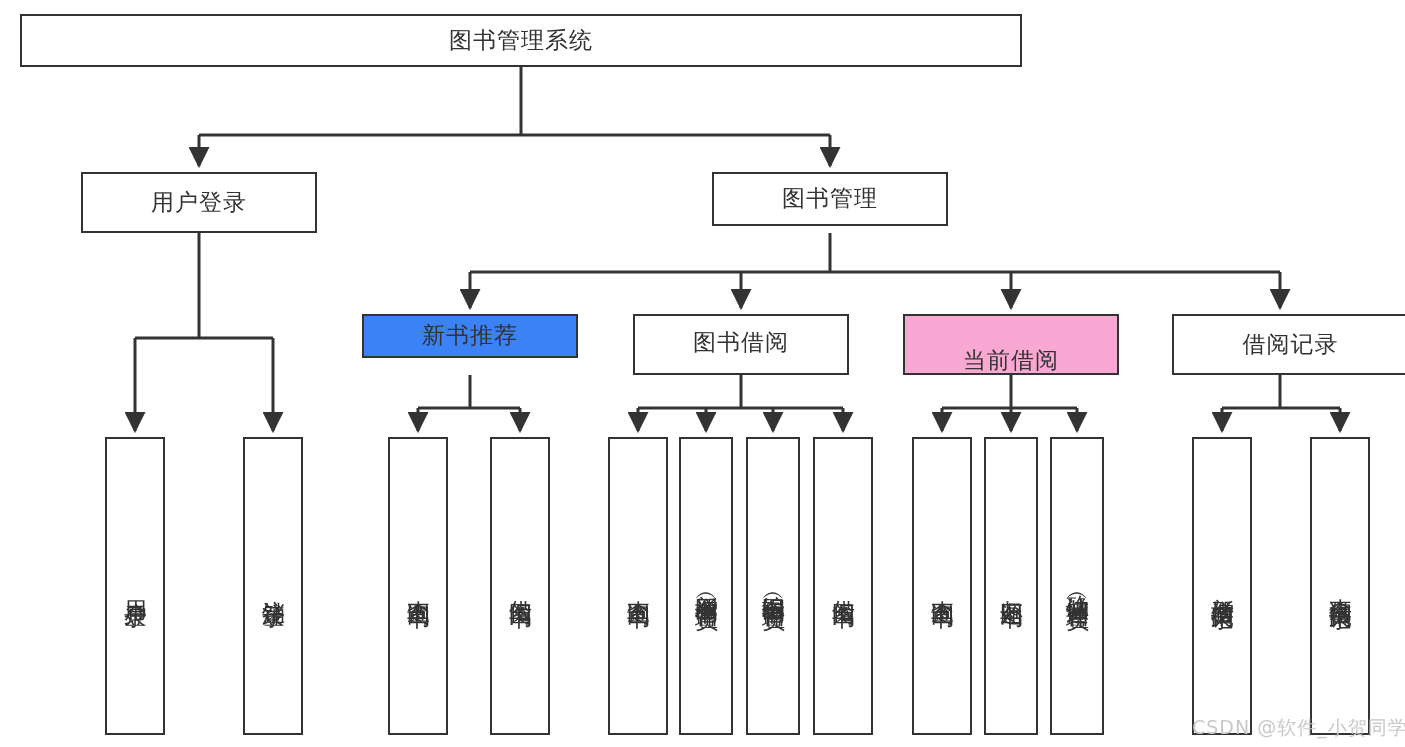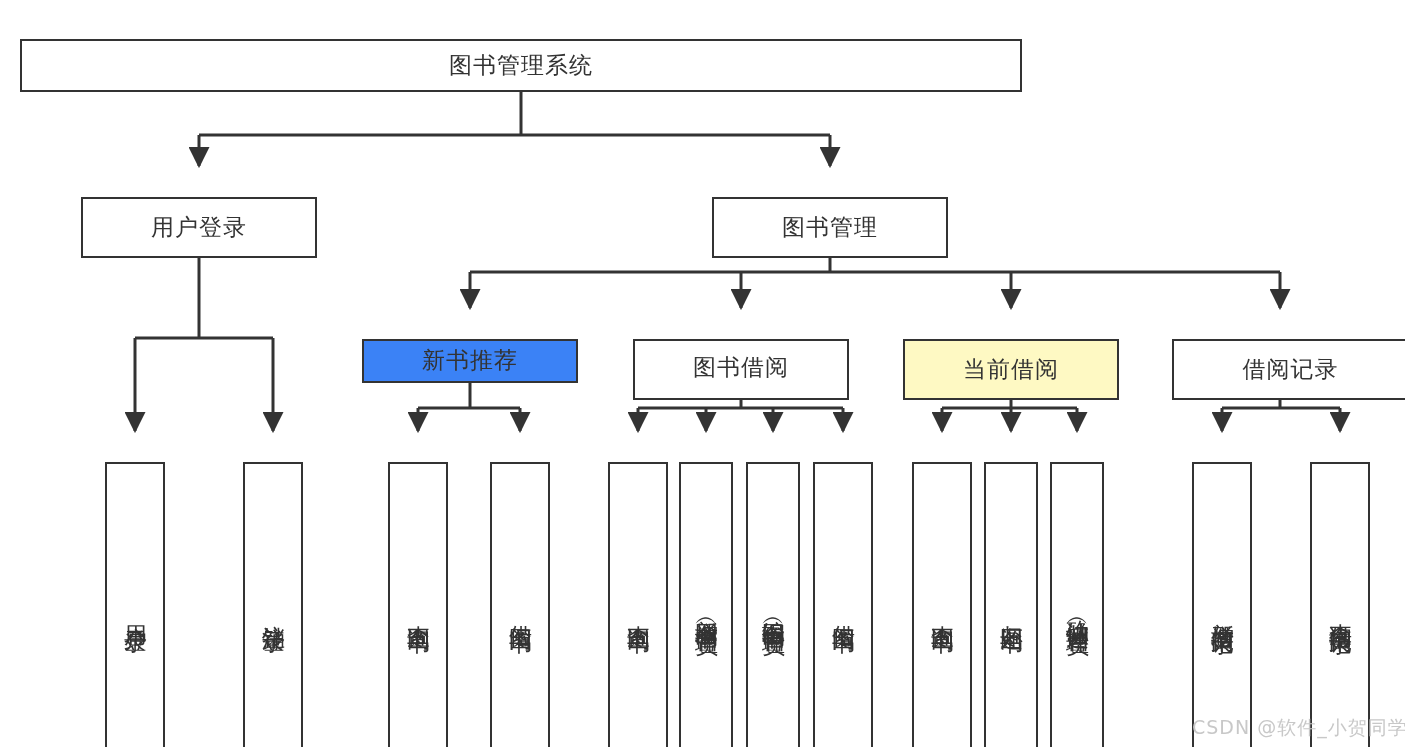--- a/index.html
+++ b/index.html
@@ -28,21 +28,20 @@
   .node {
     position: absolute;
     box-sizing: border-box;
     border: 2.5px solid #333333;
     background: #ffffff;
     display: flex;
     align-items: center;
     justify-content: center;
     color: #333333;
     z-index: 2;
-    margin-top: 25px;
   }
   .node.horiz {
     font-size: 23px;
     letter-spacing: 1px;
     line-height: 1.1;
   }
   .node.vert {
     font-size: 23px;
     letter-spacing: 2px;
     line-height: 1.12;
@@ -117,31 +116,31 @@
     </g>
   </svg>
 
   <div class="node horiz" style="left: 20px; top: 14px; width: 1002px; height: 53px; border-color: rgb(51, 51, 51); background: rgb(255, 255, 255); color: rgb(51, 51, 51);">
     <span>图书管理系统</span>
   </div>
 
   <div class="node horiz" style="left: 81px; top: 172px; width: 236px; height: 61px; border-color: rgb(51, 51, 51); background: rgb(255, 255, 255); color: rgb(51, 51, 51);">
     <span>用户登录</span>
   </div>
-  <div class="node horiz" style="left: 712px; top: 172px; width: 236px; height: 61px; border-color: rgb(51, 51, 51); background: rgb(255, 255, 255); color: rgb(51, 51, 51);">
+  <div class="node horiz" style="left: 712px; top: 172px; width: 236px; height: 54px; border-color: rgb(51, 51, 51); background: rgb(255, 255, 255); color: rgb(51, 51, 51);">
     <span>图书管理</span>
   </div>
 
   <div class="node horiz" style="left: 362px; top: 314px; width: 216px; height: 44px; border-color: rgb(51, 51, 51); background: #3b82f6; color: rgb(51, 51, 51);">
     <span>新书推荐</span>
   </div>
   <div class="node horiz" style="left: 633px; top: 314px; width: 216px; height: 61px; border-color: rgb(51, 51, 51); background: rgb(255, 255, 255); color: rgb(51, 51, 51); font-family: Liberation Mono, monospace;">
     <span>图书借阅</span>
   </div>
-  <div class="node horiz" style="left: 903px; top: 314px; width: 216px; height: 61px; border-color: rgb(51, 51, 51); background: #fef9c3; color: rgb(51, 51, 51);">
+  <div class="node horiz" style="left: 903px; top: 314px; width: 216px; height: 61px; border-color: rgb(51, 51, 51); background: #f9a8d4; color: rgb(51, 51, 51); align-items: flex-end;">
     <span>当前借阅</span>
   </div>
   <div class="node horiz" style="left: 1172px; top: 314px; width: 237px; height: 61px; border-color: rgb(51, 51, 51); background: rgb(255, 255, 255); color: rgb(51, 51, 51);">
     <span>借阅记录</span>
   </div>
 
   <div class="node vert" style="left: 105px; top: 437px; width: 60px; height: 298px; border-color: rgb(51, 51, 51); background: rgb(255, 255, 255); color: rgb(51, 51, 51);">
     <span class="vtext">用户登录</span>
   </div>
   <div class="node vert" style="left: 243px; top: 437px; width: 60px; height: 298px; border-color: rgb(51, 51, 51); background: rgb(255, 255, 255); color: rgb(51, 51, 51);">

